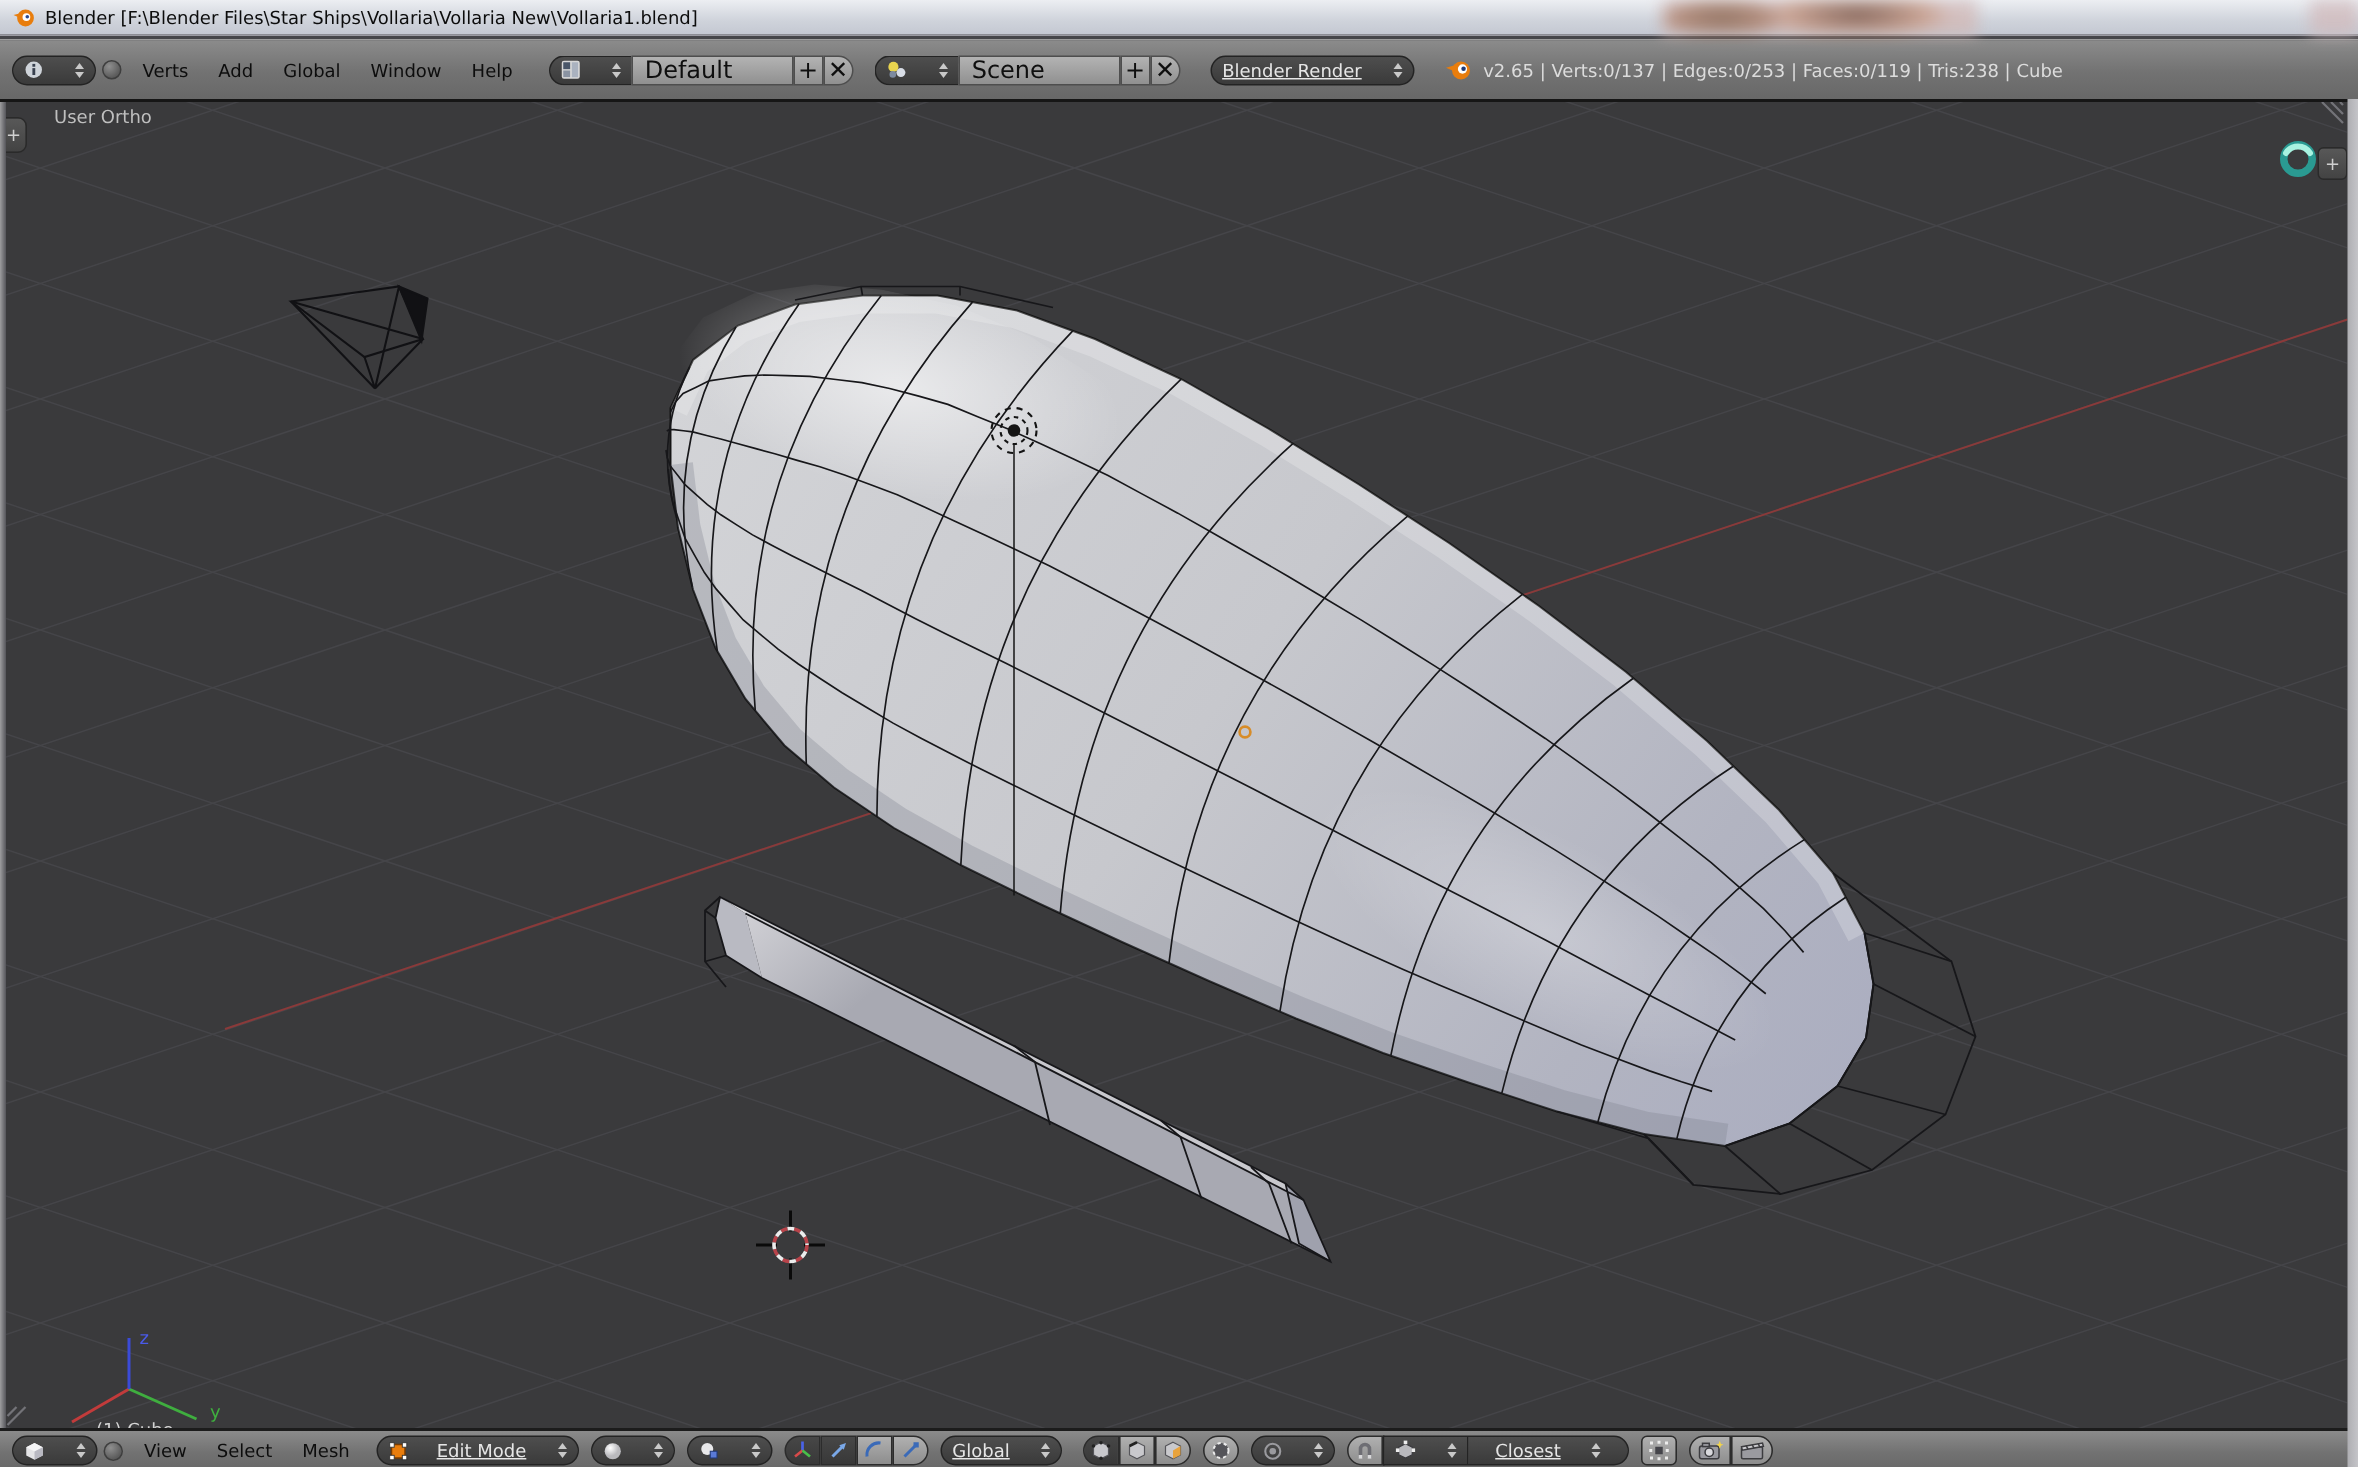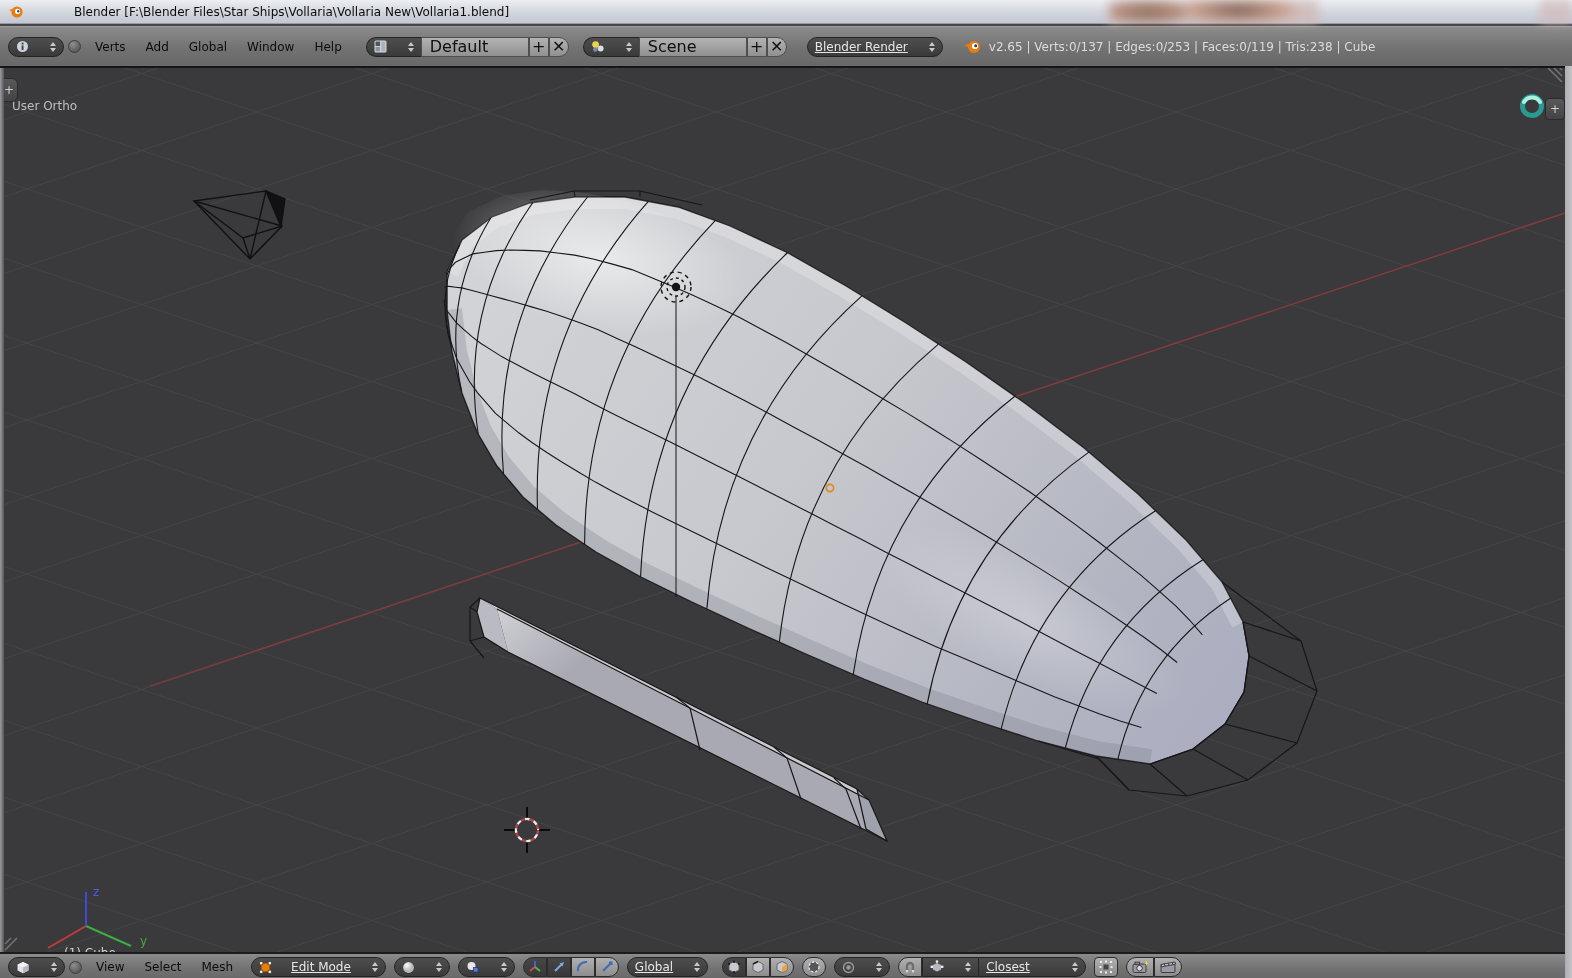--- a/index.html
+++ b/index.html
@@ -5,21 +5,21 @@
   html,body{margin:0;padding:0;}
   body{
     width:1572px;height:978px;position:relative;overflow:hidden;
     background:#3a3a3c;font-family:"DejaVu Sans",sans-serif;
     -webkit-font-smoothing:antialiased;
   }
   
   .titlebar{position:absolute;left:0;top:0;width:1572px;height:23px;
     background:linear-gradient(#eceef2,#cfd3db 60%,#c4c8d2);
     border-bottom:1px solid #9a9aa2;display:flex;align-items:center;
-    font-size:12px;color:#0c0c0c;z-index:30;gap:44px;}
+    font-size:12px;color:#0c0c0c;z-index:30;}
   .titlebar .wp{position:absolute;top:0;height:23px;filter:blur(5px);opacity:.9;}
   .wp1{left:1108px;width:210px;background:
     radial-gradient(60px 18px at 40px 12px,#8a6a58 0%,#b38a78 55%,transparent 75%),
     radial-gradient(80px 20px at 130px 10px,#7b5a4e 0%,#caa08e 60%,transparent 80%),
     linear-gradient(#d8c4c4,#cdb6b4);}
   .wp2{left:1540px;width:32px;background:linear-gradient(#d9c6c8,#ccb9bc);}
   .app-icon{width:15px;height:15px;margin:0 7px 0 8px;position:relative;flex:0 0 auto;}
   .title-text{white-space:nowrap;}
   .gapline{position:absolute;left:0;top:24px;width:1572px;height:2px;background:#46464a;z-index:29;}
   
@@ -49,21 +49,21 @@
     border:1px solid #3e3e3e;margin:0 4px;}
   .tgl{width:24px;height:20px;display:inline-flex;align-items:center;justify-content:center;
     border:1px solid #2c2c2c;box-sizing:border-box;}
   .tgl-dark{background:linear-gradient(#474747,#383838);}
   .tgl-light{background:linear-gradient(#b0b0b0,#8d8d8d);}
   .gap8{width:8px;}.gap14{width:14px;}.gap20{width:20px;}
   .stats{color:#dcdcdc;margin-left:8px;white-space:nowrap;}
   
   .viewport{position:absolute;left:4px;top:66px;width:1561px;height:886px;background:#3a3a3c;z-index:1;}
   .viewport svg{position:absolute;left:0;top:0;}
-  .vp-label{position:absolute;left:8px;top:5px;color:#bfbfbf;font-size:12px;margin-top:28px;}
+  .vp-label{position:absolute;left:32px;top:5px;color:#bfbfbf;font-size:12px;}
   .obj-label{position:absolute;left:60px;top:880px;color:#d4d4d4;font-size:12px;}
   .plus-tab{position:absolute;background:linear-gradient(#585858,#434343);
     border:1px solid #2a2a2a;color:#cfcfcf;font-size:12px;line-height:1;
     display:flex;align-items:center;justify-content:center;z-index:5;}
   .plus-left{left:-4px;top:12px;width:16px;height:22px;border-radius:0 6px 6px 0;}
   .plus-right{left:1541px;top:32px;width:18px;height:20px;border-radius:4px;}
   .edge-left{position:absolute;left:0;top:66px;width:4px;height:886px;
     background:linear-gradient(90deg,#9d9d9f,#55555a);z-index:27;}
   .edge-right{position:absolute;left:1565px;top:66px;width:7px;height:912px;
     background:linear-gradient(90deg,#aeaeb2,#c4c4c8);z-index:35;}
@@ -484,21 +484,21 @@
         <polygon points="7,2.5 11.5,4.8 11.5,9.8 7,12 2.5,9.8 2.5,4.8" fill="#b9b9bd" stroke="#3a3a3e" stroke-width="0.8"></polygon>
         <rect x="5.8" y="0.4" width="2.4" height="2.4" fill="#ececec"></rect>
         <rect x="0.6" y="5.6" width="2.4" height="2.4" fill="#ececec"></rect>
         <rect x="11" y="5.6" width="2.4" height="2.4" fill="#ececec"></rect>
       </svg>
       <span class="ud">
           <i class="u"></i>
           <i class="d"></i>
         </span>
     </span>
-    <span class="btn" style="min-width:108px;justify-content:space-between;border-radius:0 10px 10px 0">
+    <span class="btn" style="min-width:108px;justify-content:center;border-radius:0 10px 10px 0">
       <span>Closest</span>
       <span class="ud">
           <i class="u"></i>
           <i class="d"></i>
         </span>
     </span>
   </span>
   <span class="gap8"></span>
   <span class="tgl tgl-light" style="border-radius:4px">
     <svg width="14" height="14" viewBox="0 0 14 14">

